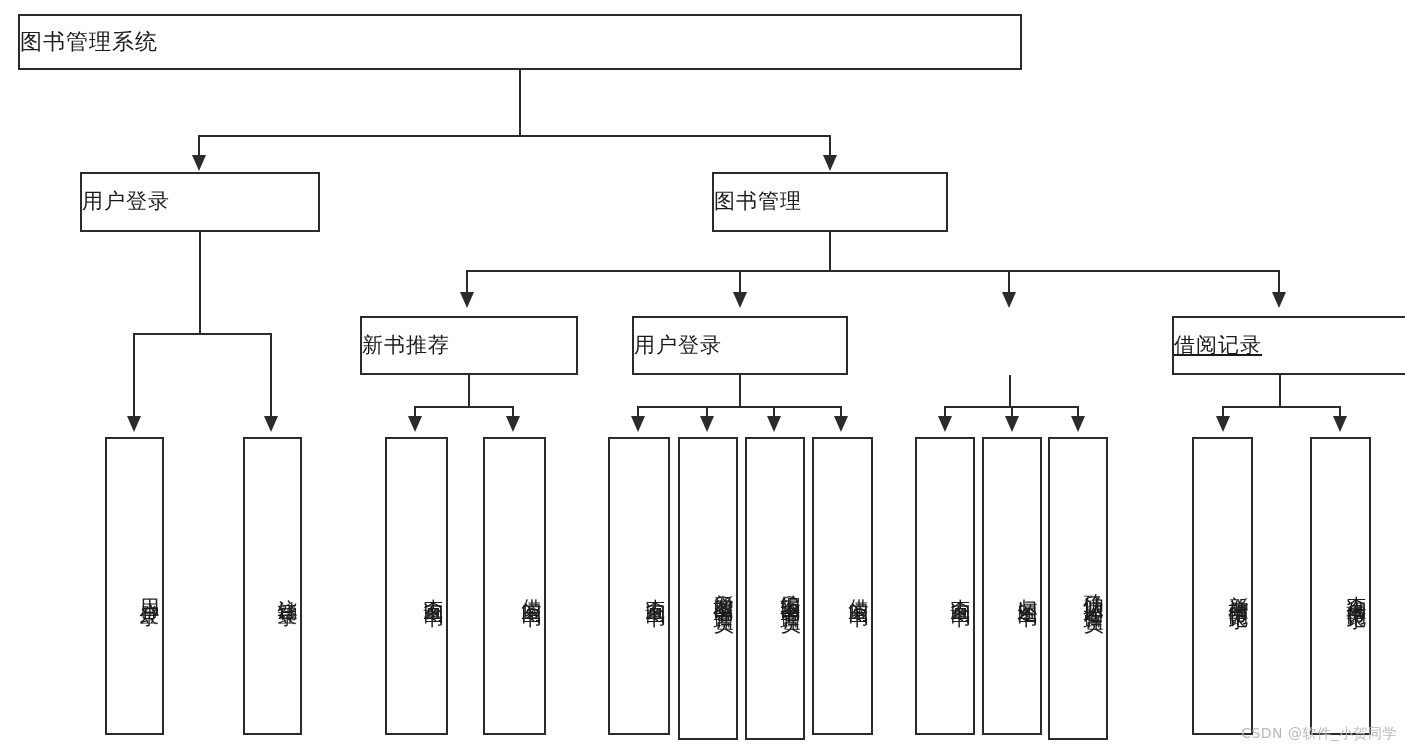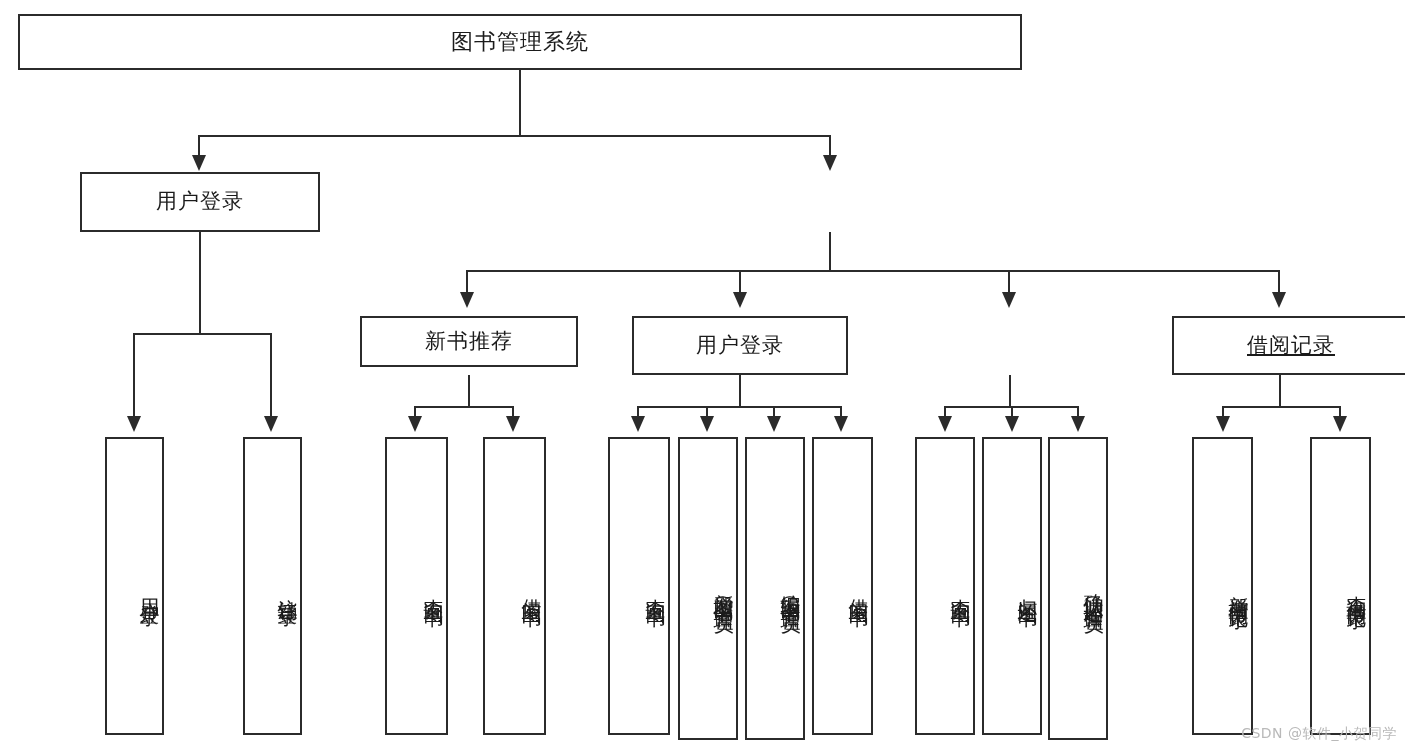--- a/index.html
+++ b/index.html
@@ -17,21 +17,21 @@
     background: #ffffff;
     overflow: hidden;
   }
   .node {
     position: absolute;
     box-sizing: border-box;
     border: 2px solid #2b2b2b;
     background: #ffffff;
     display: flex;
     align-items: center;
-    justify-content: center;
+    justify-content: flex-start;
     color: #1b1b1b;
   }
   .node.horiz {
     font-size: 21px;
     letter-spacing: 1px;
     line-height: 1.2;
   }
   .node.vert {
     writing-mode: vertical-rl;
     text-orientation: upright;
@@ -134,22 +134,25 @@
   <div class="arrow" style="left:1333px; top:416px;"></div>
 
   <div class="node horiz root" style="left:18px; top:14px; width:1004px; height:56px;">
     <span>图书管理系统</span>
   </div>
 
   <div class="node horiz" style="left:80px; top:172px; width:240px; height:60px;">
     <span>用户登录</span>
   </div>
 
-
-  <div class="node horiz" style="left:360px; top:316px; width:218px; height:51px;">
+  <div class="node horiz" style="left:712px; top:172px; width:236px; height:60px;">
+    <span>图书管理</span>
+  </div>
+
+  <div class="node horiz" style="left:360px; top:316px; width:218px; height:59px;">
     <span>新书推荐</span>
   </div>
 
   <div class="node horiz" style="left:632px; top:316px; width:216px; height:59px;">
     <span>用户登录</span>
   </div>
 
 
   <div class="node horiz" style="left:1172px; top:316px; width:238px; height:59px;text-decoration:underline;">
     <span>借阅记录</span>

